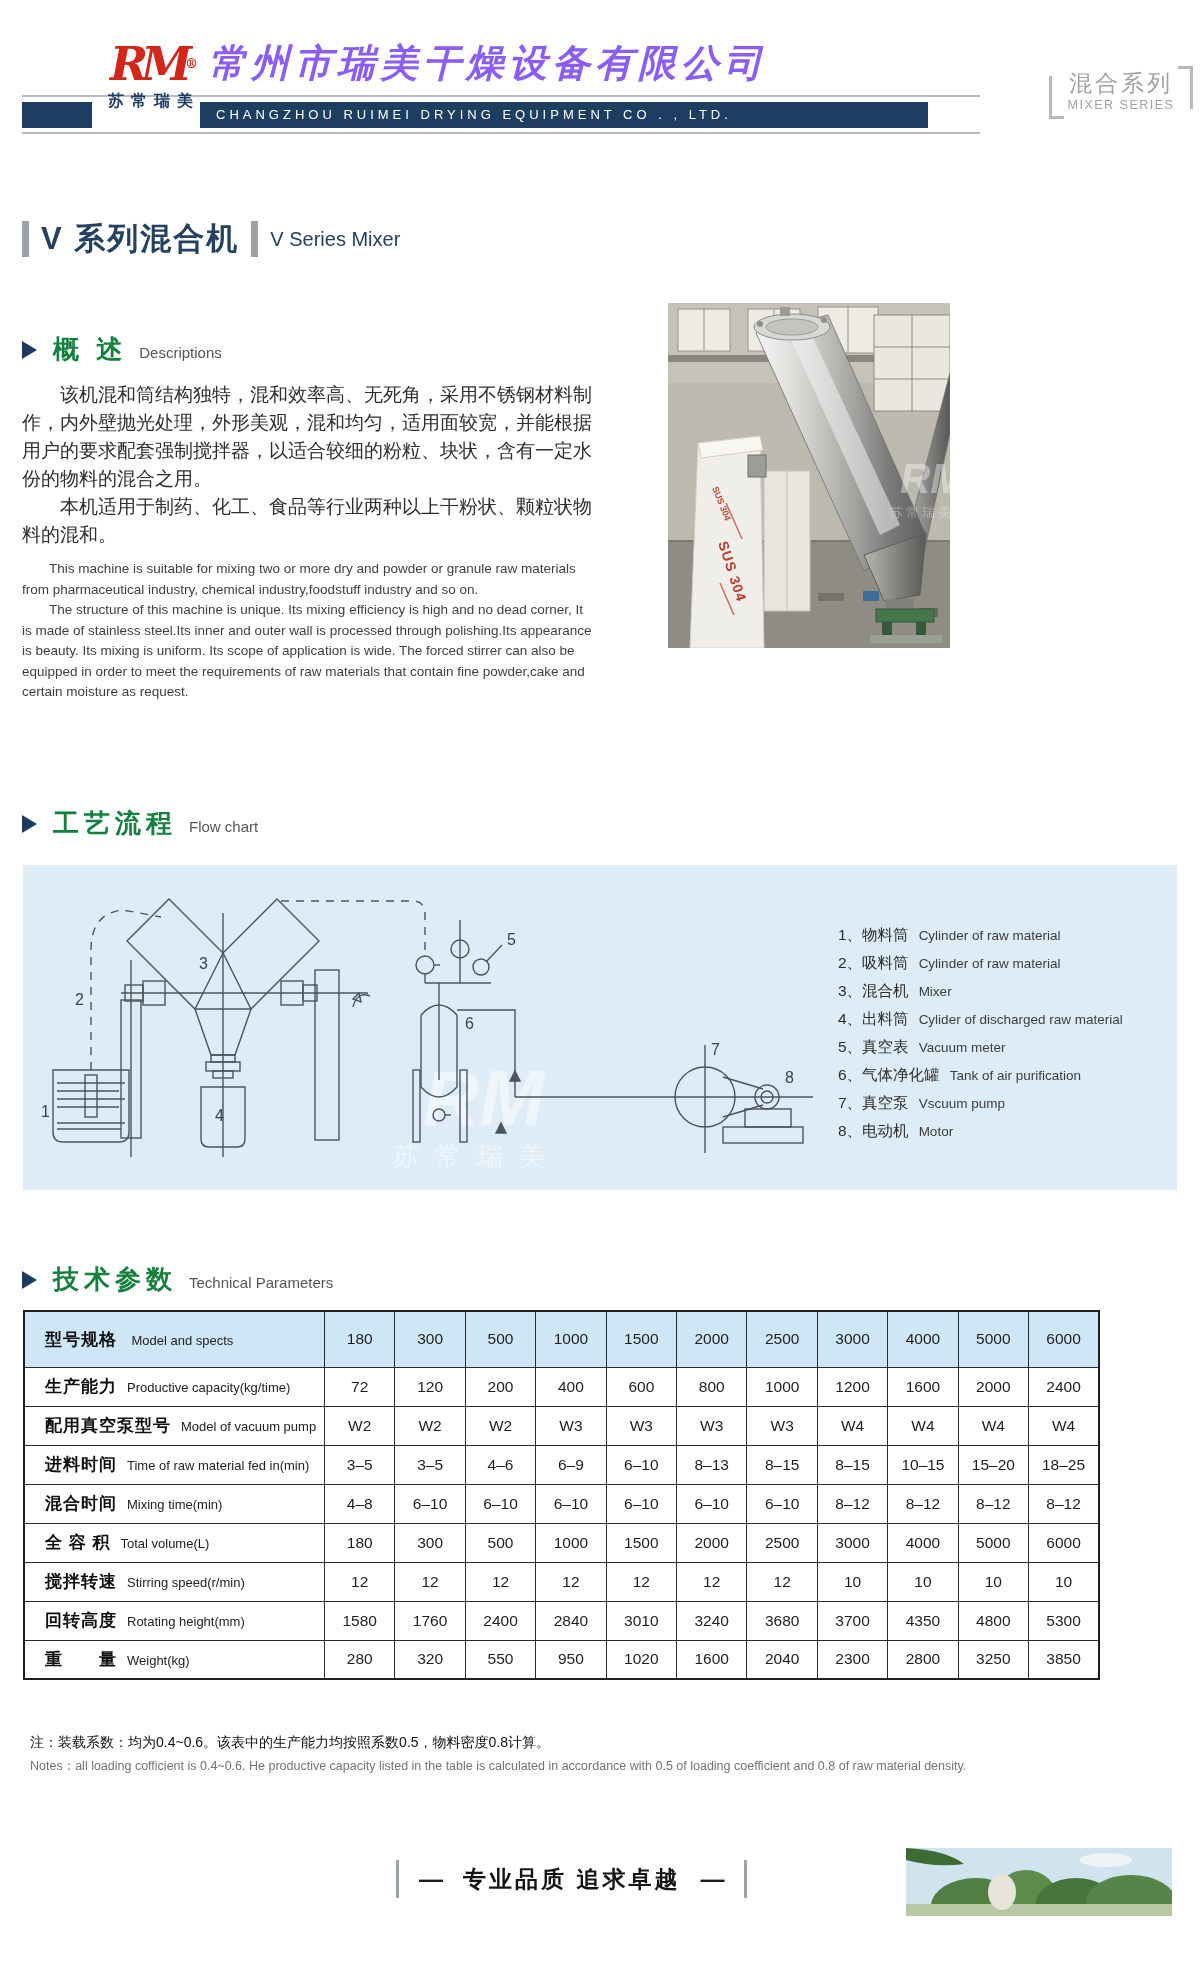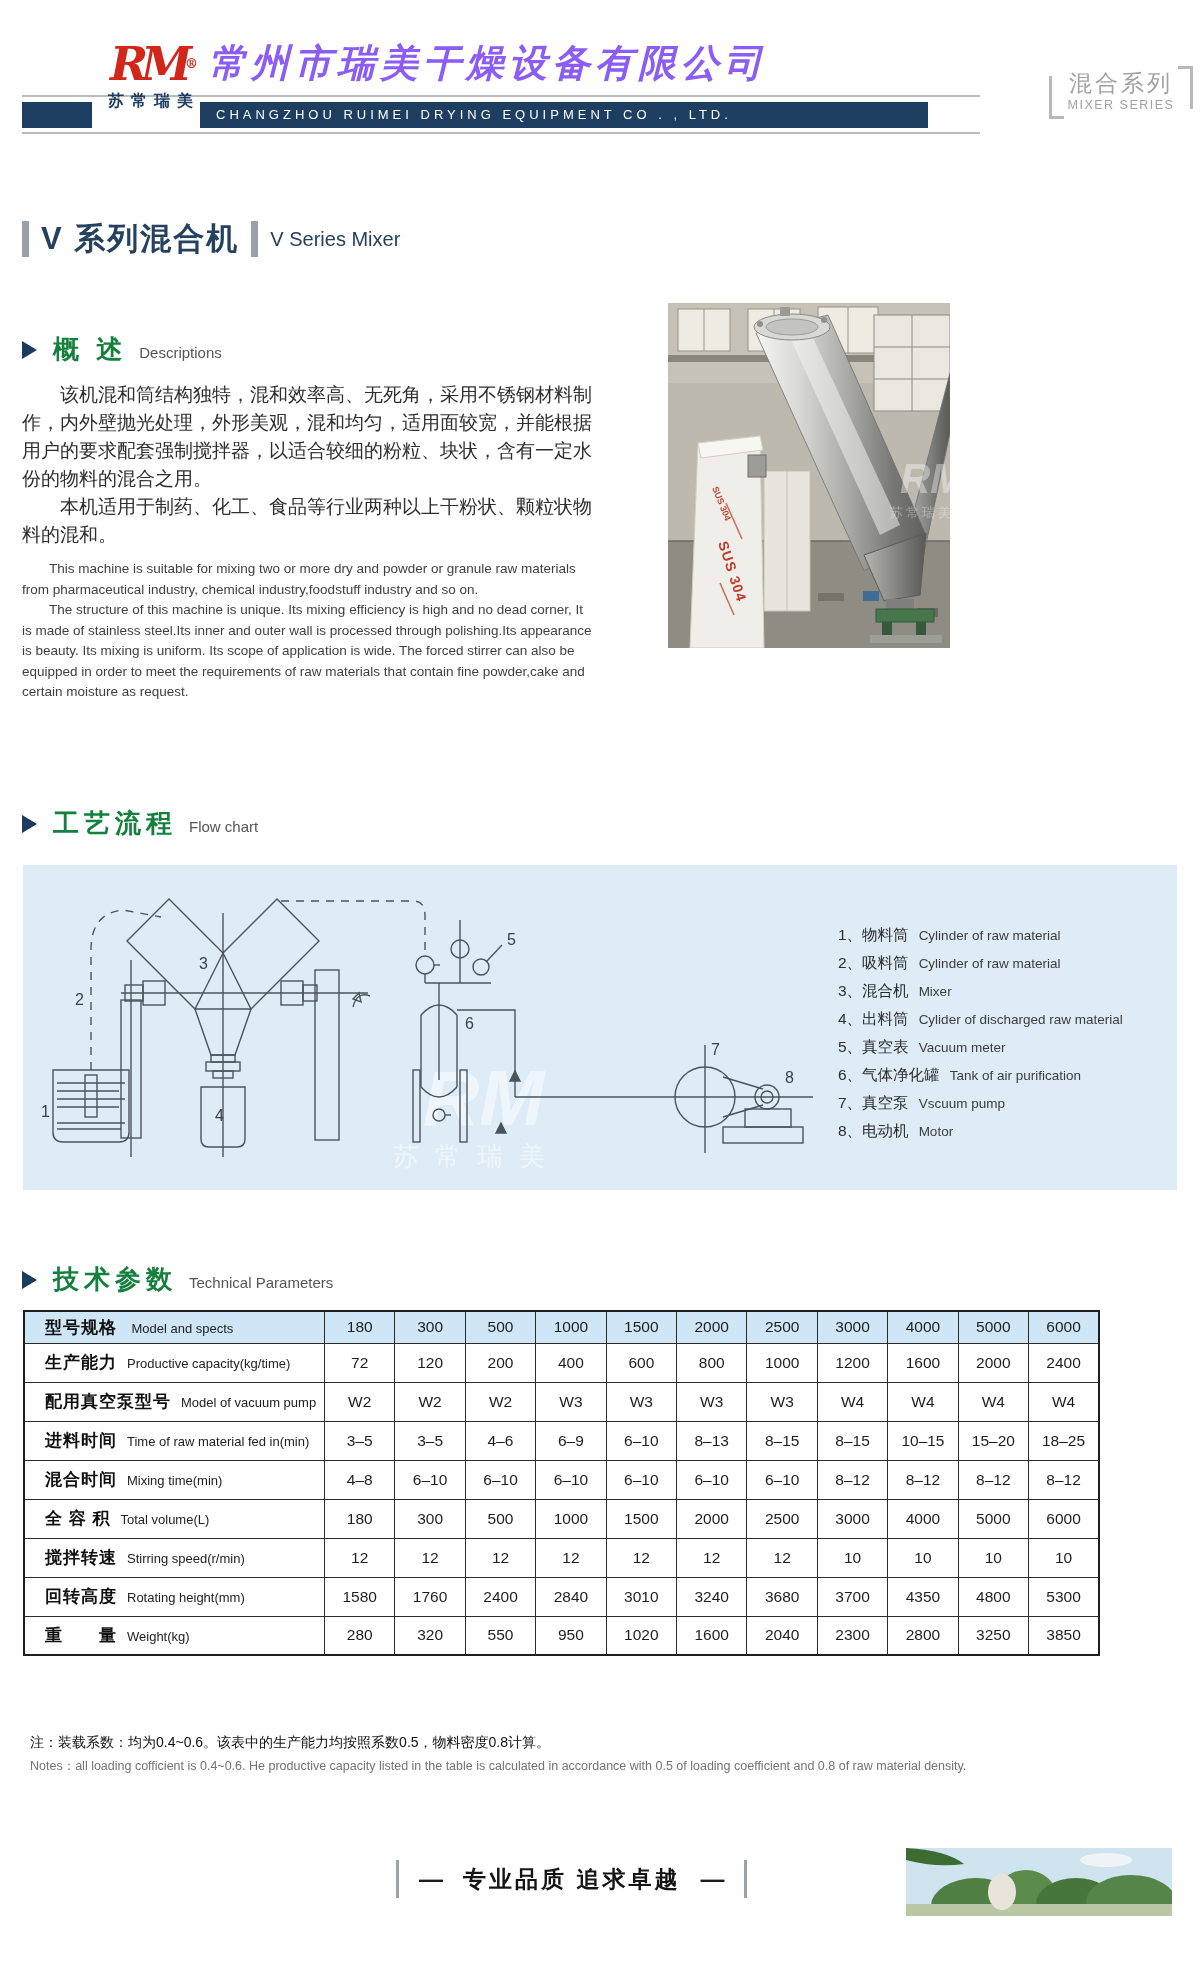--- a/index.html
+++ b/index.html
@@ -60,21 +60,21 @@
   .legend{position:absolute;left:815px;top:56px;}
   .legend-item{line-height:27px;white-space:nowrap;}
   .lg-cn{font-size:15.5px;color:#2d2d2d;}
   .lg-en{font-size:13.5px;color:#3c3c3c;margin-left:10px;}
 
   
   .tech-head{position:absolute;left:22px;top:1262px;}
   .spec-table{position:absolute;left:23px;top:1310px;width:1077px;border-collapse:collapse;
               table-layout:fixed;border:2px solid #1f1f1f;}
   .spec-table td{border:1px solid #2b2b2b;}
-  .spec-table thead tr{height:32px;}
+  .spec-table thead tr{height:56px;}
   .spec-table thead td{background:#cfe6f6;}
   .spec-table tbody tr{height:39px;}
   .tlabel{width:278px;padding-left:20px;white-space:nowrap;overflow:hidden;}
   .tlabel .cn{font-size:17px;font-weight:bold;color:#101010;letter-spacing:1px;}
   .tlabel .en{font-size:13px;color:#222;margin-left:10px;}
   .tval{text-align:center;font-size:15.5px;color:#1e1e1e;}
 
   .notes{position:absolute;left:30px;top:1734px;width:1120px;}
   .notes-cn{font-size:14px;font-weight:normal;color:#111;}
   .notes-en{font-size:12.5px;color:#737373;margin-top:6px;}

